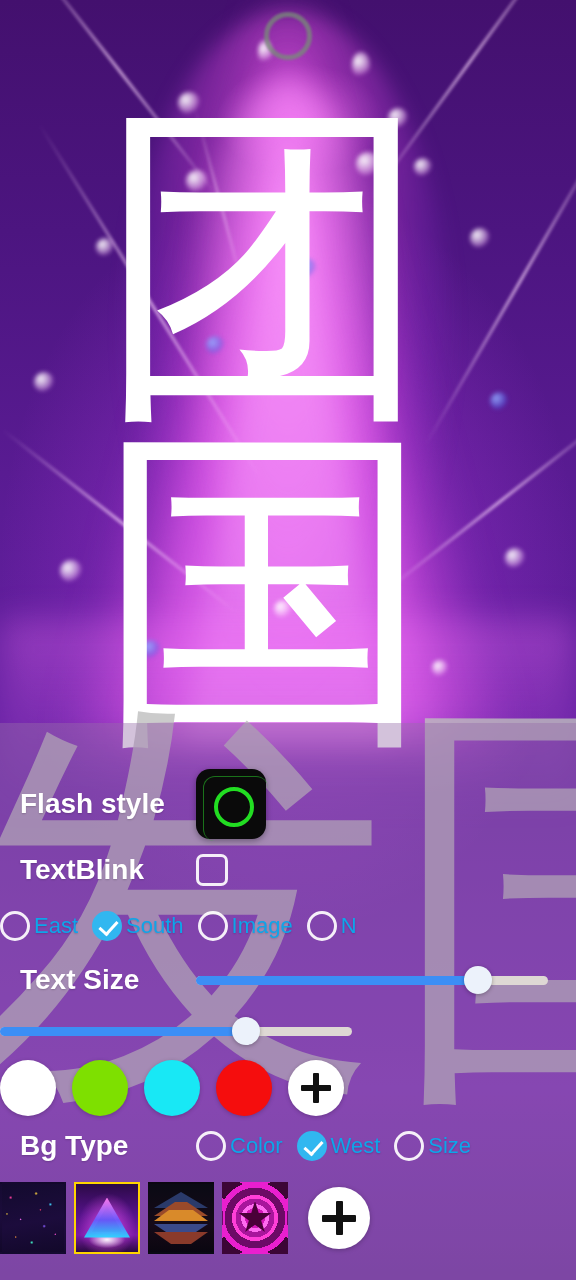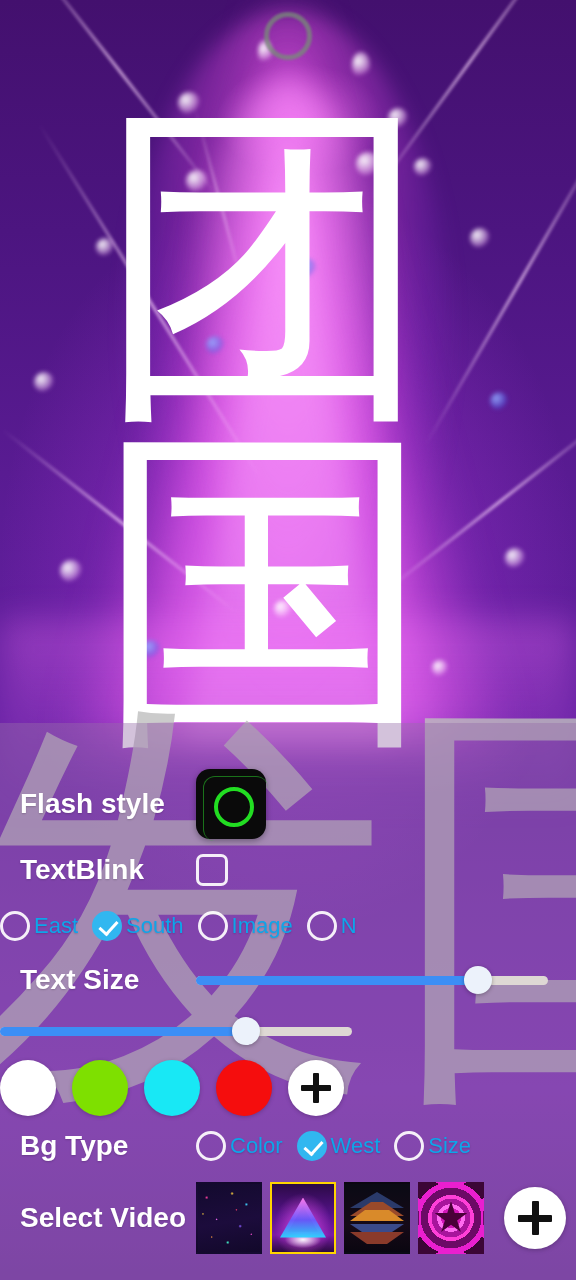--- a/index.html
+++ b/index.html
@@ -489,21 +489,20 @@
           <div class="radio-label">West</div>
         </div>
         <div class="radio-item">
           <div class="radio"></div>
           <div class="radio-label">Size</div>
         </div>
       </div>
     </div>
 
     <div class="row row-video">
-      <div class="label">Select Video</div>
       <div class="thumbs">
         <div class="vthumb vt1"></div>
         <div class="vthumb vt2 selected">
           <div class="tri-in"></div>
         </div>
         <div class="vthumb vt3">
           <div class="chev" style="top:8px;border-bottom:16px solid #2a3a6a;"></div>
           <div class="chev" style="top:18px;border-bottom:14px solid #9a4a2a;border-left-width:21px;border-right-width:21px;"></div>
           <div class="chev" style="top:26px;border-bottom:11px solid #d98a2a;border-left-width:15px;border-right-width:15px;"></div>
           <div class="chev" style="top:40px;border-top:16px solid #3a4a8a;border-bottom:none;border-left-width:24px;border-right-width:24px;"></div>

